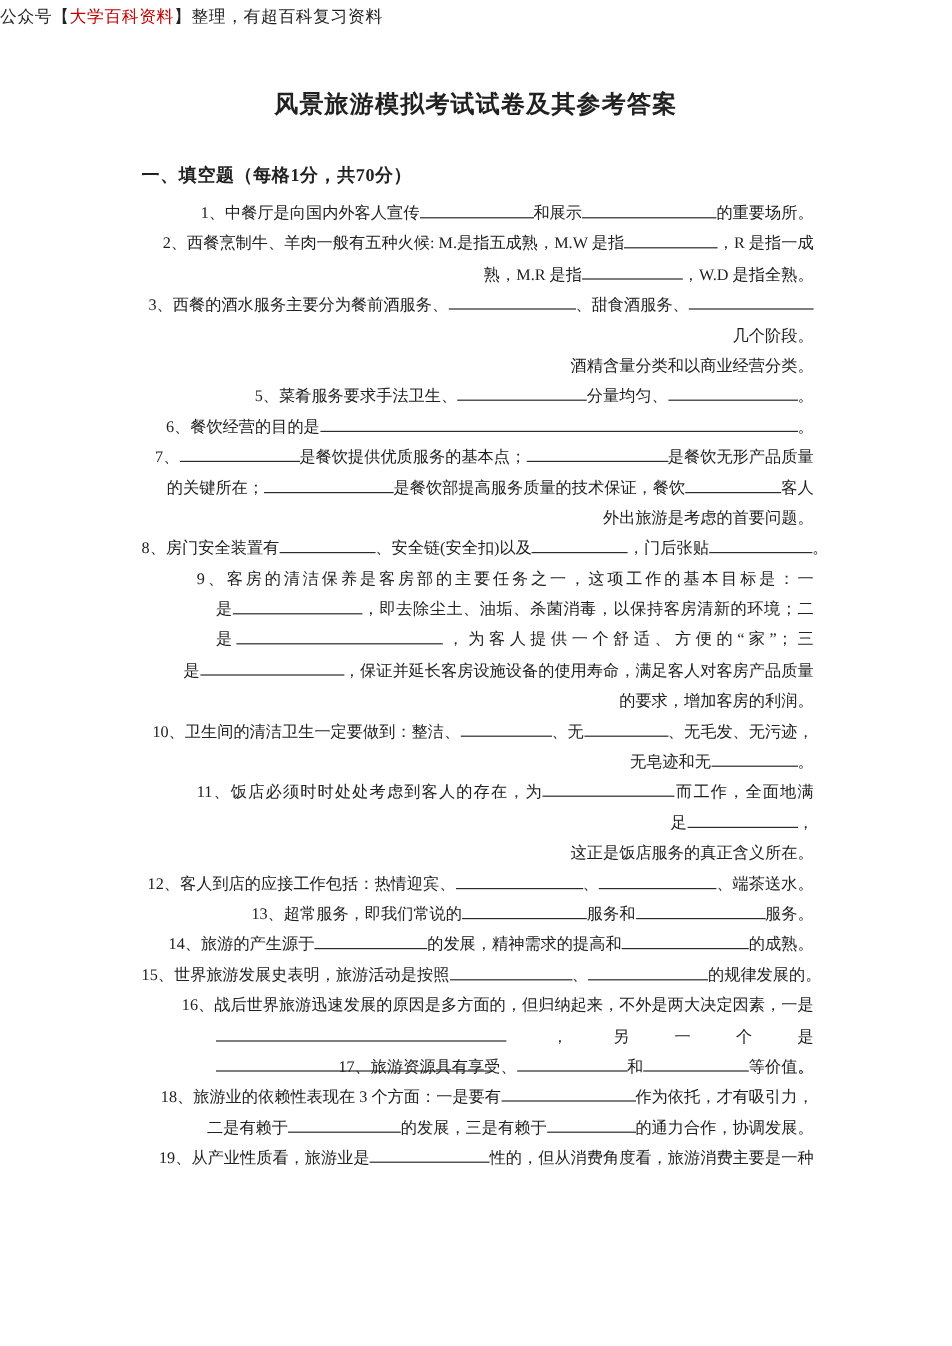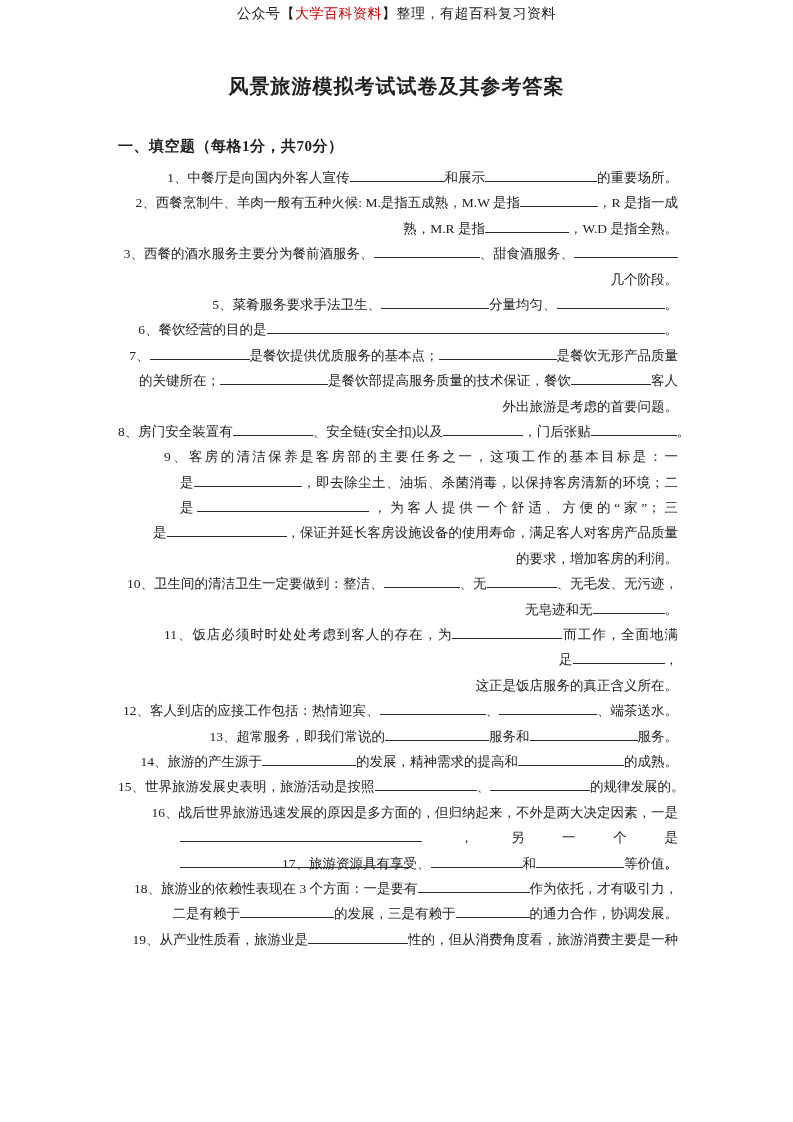--- a/index.html
+++ b/index.html
@@ -9,21 +9,20 @@
   }
   body {
     width: 793px;
     height: 1122px;
     font-family: "Liberation Serif", "DejaVu Serif", serif;
     color: #212121;
     overflow: hidden;
   }
   .doc-header {
     padding-top: 5px;
-    text-align: center;
     font-size: 14px;
     letter-spacing: 0.5px;
   }
   .doc-title {
     margin-top: 50px;
     text-align: center;
     font-size: 20px;
     font-weight: bold;
     letter-spacing: 1px;
   }
@@ -79,20 +78,21 @@
       </div>
       <div>
         <div class="q-line"><span>2、西餐烹制牛、羊肉一般有五种火候: M.是指五成熟，M.W 是指</span><span class="blank" style="width: 78px;"></span><span>，R 是指一成</span></div>
         <div class="q-line indent"><span>熟，M.R 是指</span><span class="blank" style="width: 84px;"></span><span>，W.D 是指全熟。</span></div>
       </div>
       <div>
         <div class="q-line"><span>3、西餐的酒水服务主要分为餐前酒服务、</span><span class="blank" style="width: 106px;"></span><span>、甜食酒服务、</span><span class="blank" style="width: 104px;"></span></div>
         <div class="q-line indent"><span>几个阶段。</span></div>
       </div>
       <div>
+        <div class="q-line indent"><span>酒精含量分类和以商业经营分类。</span></div>
       </div>
       <div>
         <div class="q-line"><span>5、菜肴服务要求手法卫生、</span><span class="blank" style="width: 108px;"></span><span>分量均匀、</span><span class="blank" style="width: 108px;"></span><span>。</span></div>
       </div>
       <div>
         <div class="q-line"><span>6、餐饮经营的目的是</span><span class="blank" style="width: 398px;"></span><span>。</span></div>
       </div>
       <div>
         <div class="q-line"><span>7、</span><span class="blank" style="width: 100px;"></span><span>是餐饮提供优质服务的基本点；</span><span class="blank" style="width: 118px;"></span><span>是餐饮无形产品质量</span></div>
         <div class="q-line indent"><span>的关键所在；</span><span class="blank" style="width: 108px;"></span><span>是餐饮部提高服务质量的技术保证，餐饮</span><span class="blank" style="width: 80px;"></span><span>客人</span></div>

